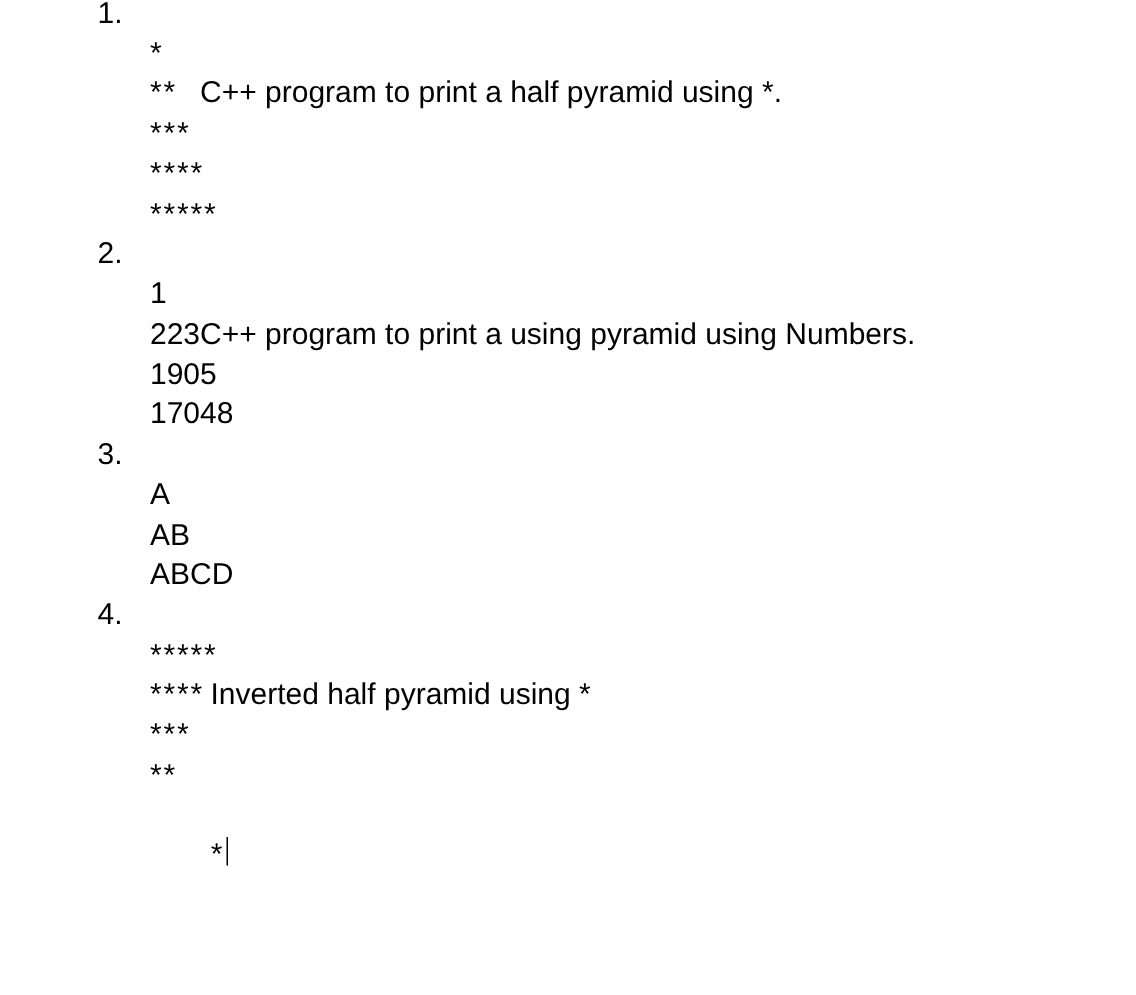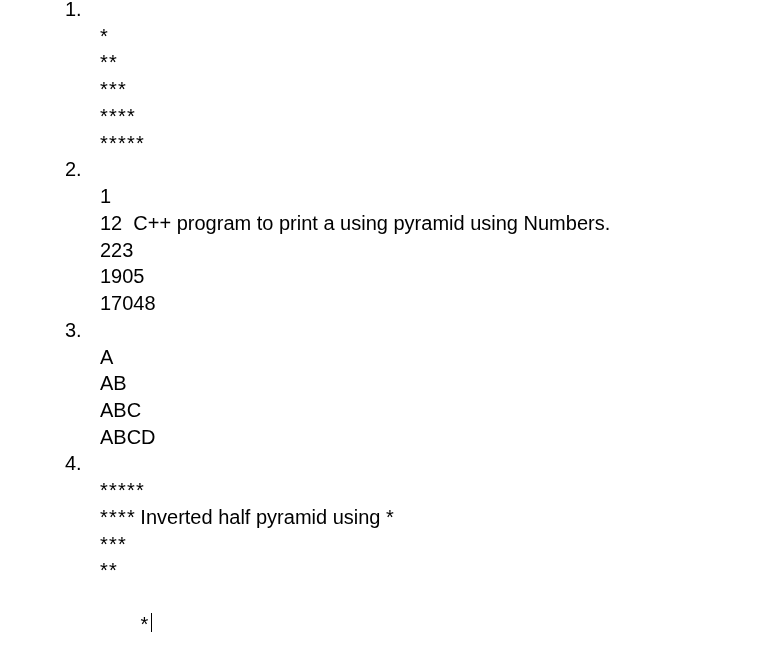--- a/index.html
+++ b/index.html
@@ -40,47 +40,46 @@
   }
 </style>
 </head>
 <body>
 
 <div class="doc">
 
   <section>
     <div class="line heading">
       <span class="num">1.</span>
+      <span class="title">C++ program to print a half pyramid using *.</span>
     </div>
     <div class="line pattern stars">*</div>
     <div class="line pattern stars">**</div>
     <div class="line pattern stars">***</div>
     <div class="line pattern stars">****</div>
     <div class="line pattern stars">*****</div>
   </section>
 
   <section>
     <div class="line heading">
       <span class="num">2.</span>
       <span class="title">C++ program to print a using pyramid using Numbers.</span>
     </div>
     <div class="line pattern">1</div>
-    <div class="line pattern">12</div>
     <div class="line pattern">223</div>
     <div class="line pattern">1905</div>
     <div class="line pattern">17048</div>
   </section>
 
   <section>
     <div class="line heading">
       <span class="num">3.</span>
     </div>
     <div class="line pattern">A</div>
     <div class="line pattern">AB</div>
-    <div class="line pattern">ABC</div>
     <div class="line pattern">ABCD</div>
   </section>
 
   <section>
     <div class="line heading">
       <span class="num">4.</span>
       <span class="title indent">Inverted half pyramid using *</span>
     </div>
     <div class="line pattern stars">*****</div>
     <div class="line pattern stars">****</div>

